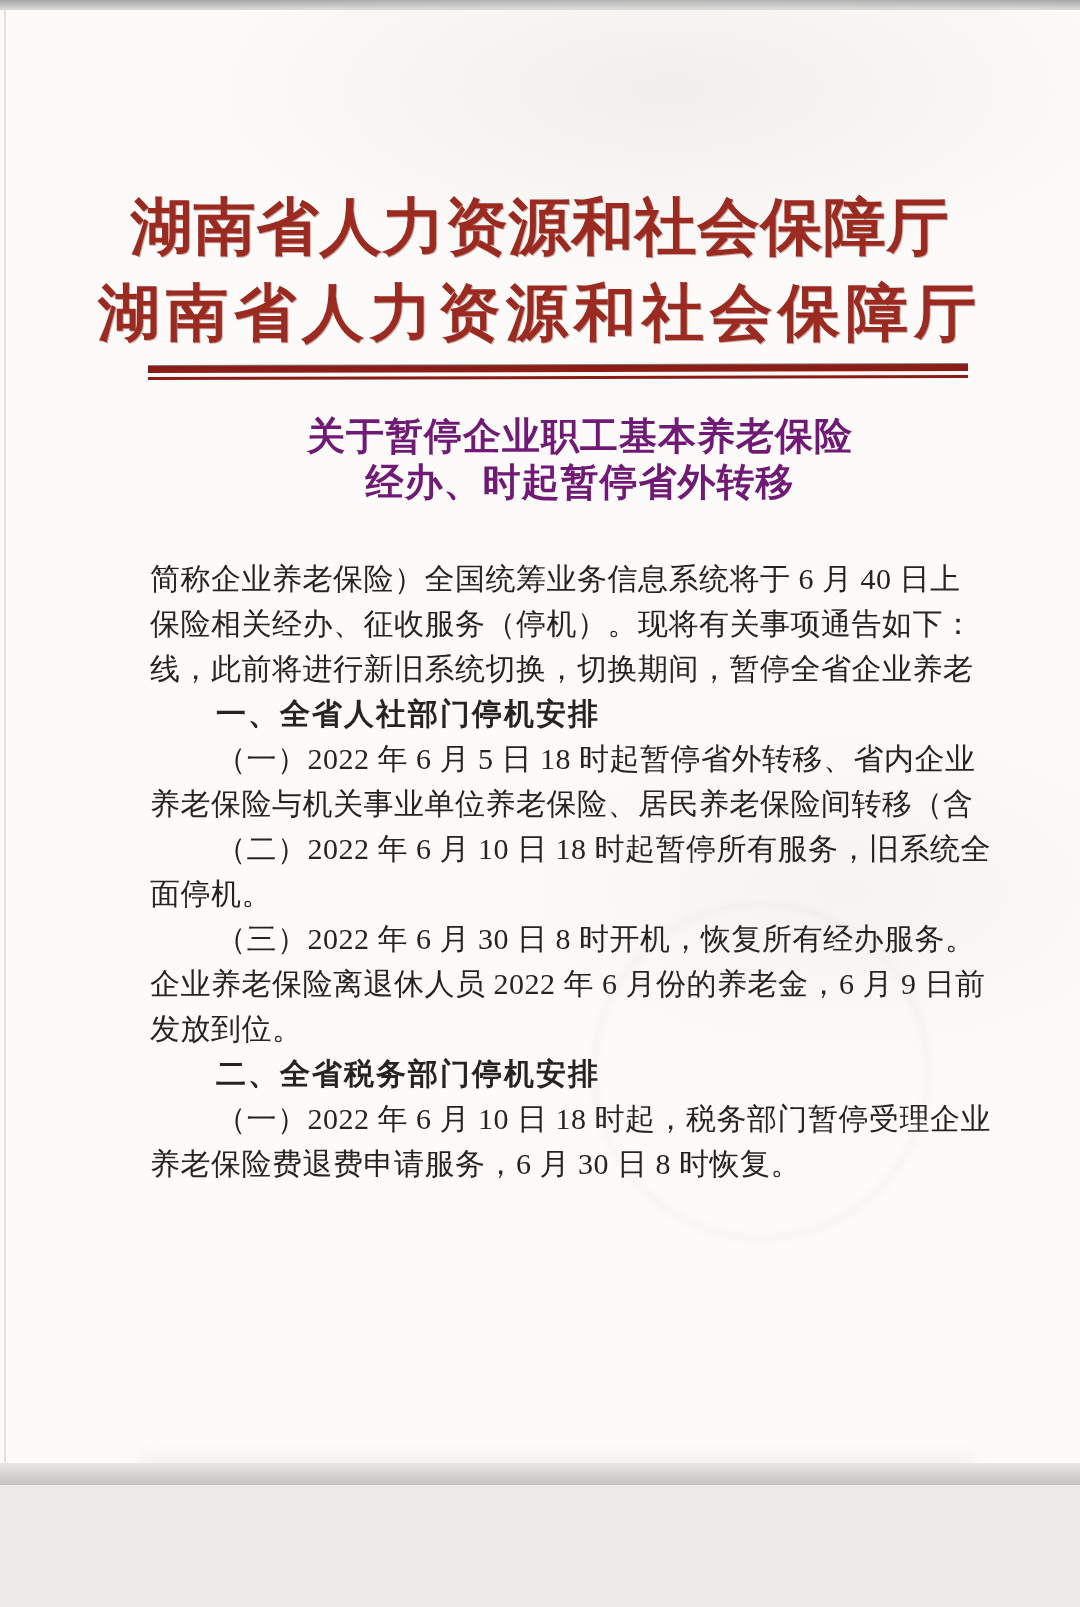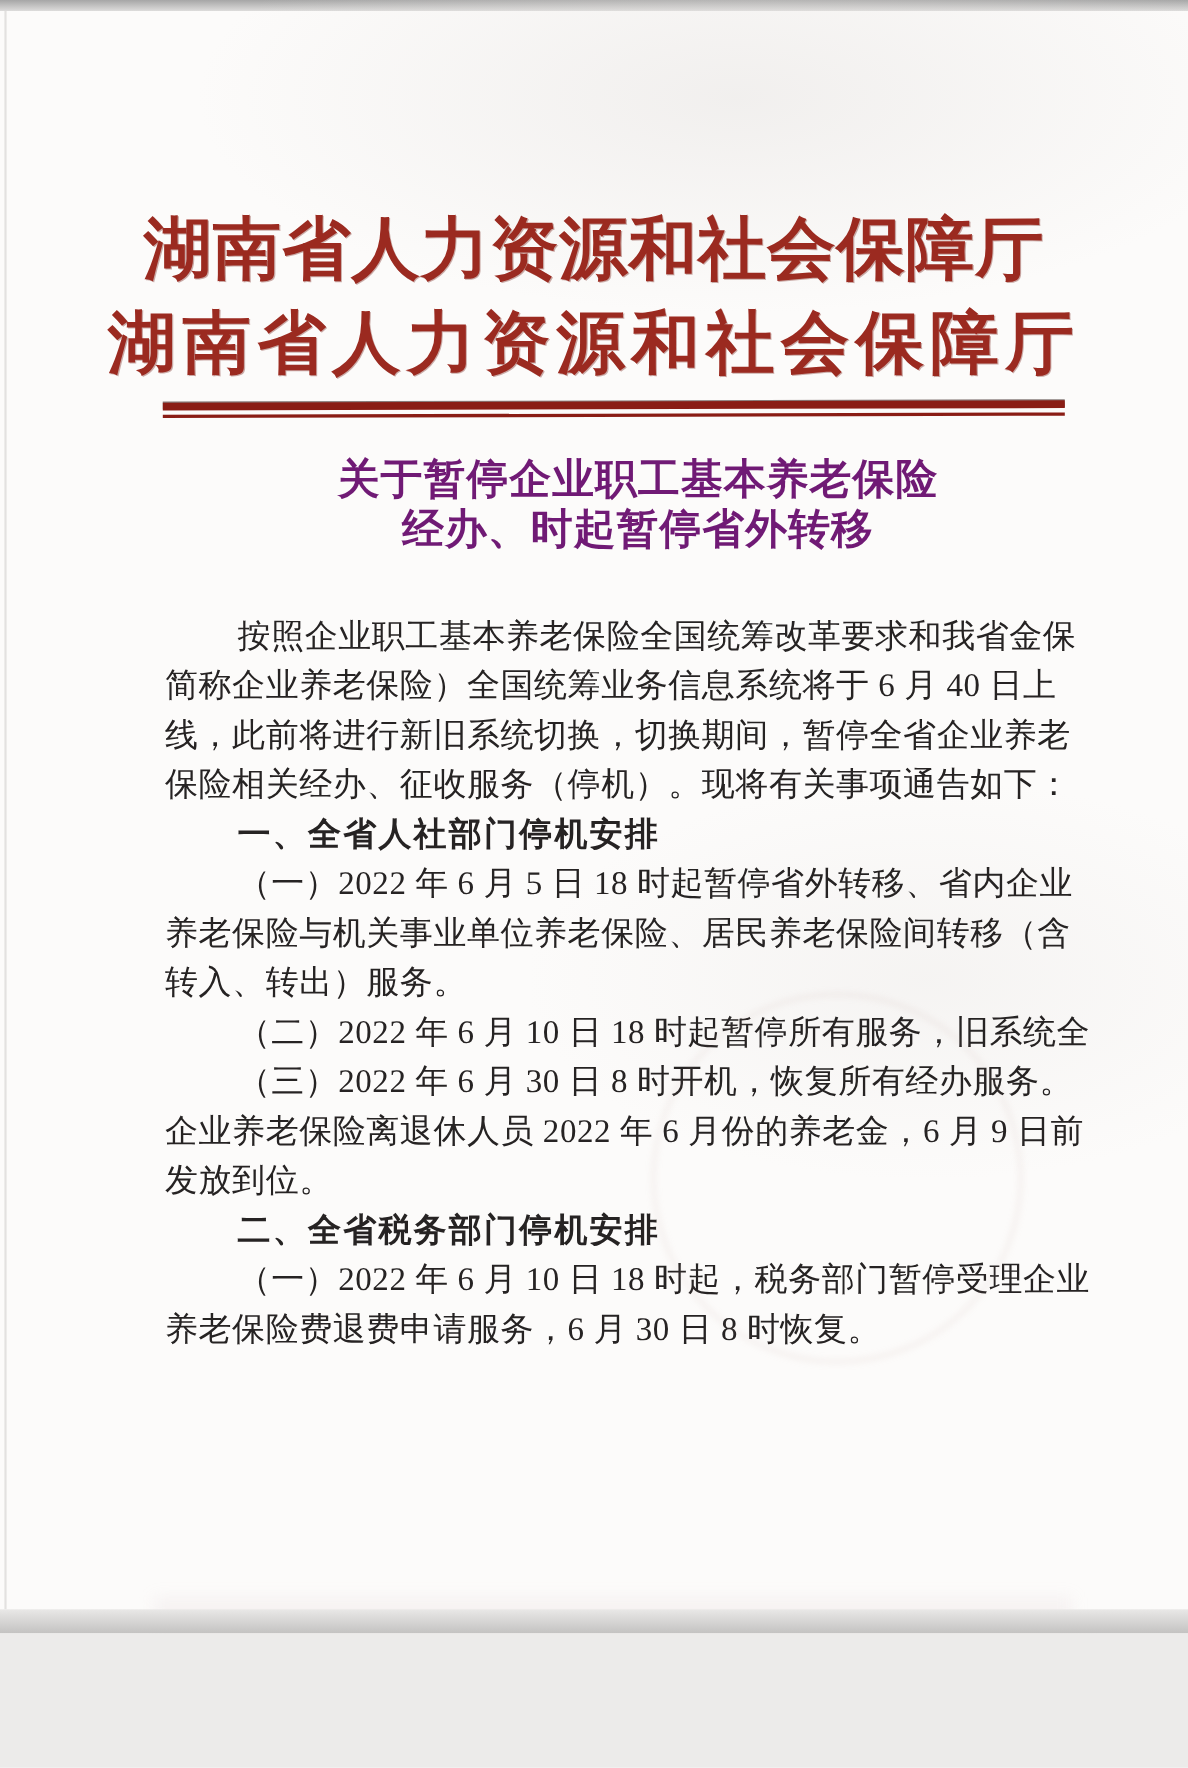--- a/index.html
+++ b/index.html
@@ -129,29 +129,28 @@
     <div class="sep-thick"></div>
     <div class="sep-thin"></div>
   </div>
 
   <div class="doc-title">
     <div class="t-line">关于暂停企业职工基本养老保险</div>
     <div class="t-line">经办、时起暂停省外转移</div>
   </div>
 
   <div class="body-text">
-      <div class="line indent">按照企业职工基本养老保险全国统筹改革要求和我省金保</div>
       <div class="line">简称企业养老保险）全国统筹业务信息系统将于 6 月 40 日上</div>
+      <div class="line">保险相关经办、征收服务（停机）。现将有关事项通告如下：</div>
       <div class="line">线，此前将进行新旧系统切换，切换期间，暂停全省企业养老</div>
-      <div class="line">保险相关经办、征收服务（停机）。现将有关事项通告如下：</div>
       <div class="line indent bold">一、全省人社部门停机安排</div>
       <div class="line indent">（一）2022 年 6 月 5 日 18 时起暂停省外转移、省内企业</div>
       <div class="line">养老保险与机关事业单位养老保险、居民养老保险间转移（含</div>
-      <div class="line">转入、转出）服务。</div>
       <div class="line indent">（二）2022 年 6 月 10 日 18 时起暂停所有服务，旧系统全</div>
+      <div class="line">面停机。</div>
       <div class="line indent">（三）2022 年 6 月 30 日 8 时开机，恢复所有经办服务。</div>
       <div class="line">企业养老保险离退休人员 2022 年 6 月份的养老金，6 月 9 日前</div>
       <div class="line">发放到位。</div>
       <div class="line indent bold">二、全省税务部门停机安排</div>
       <div class="line indent">（一）2022 年 6 月 10 日 18 时起，税务部门暂停受理企业</div>
       <div class="line">养老保险费退费申请服务，6 月 30 日 8 时恢复。</div>
     </div>
 
   <div class="ghost-stamp"></div>
   <div class="smudge-1"></div>

